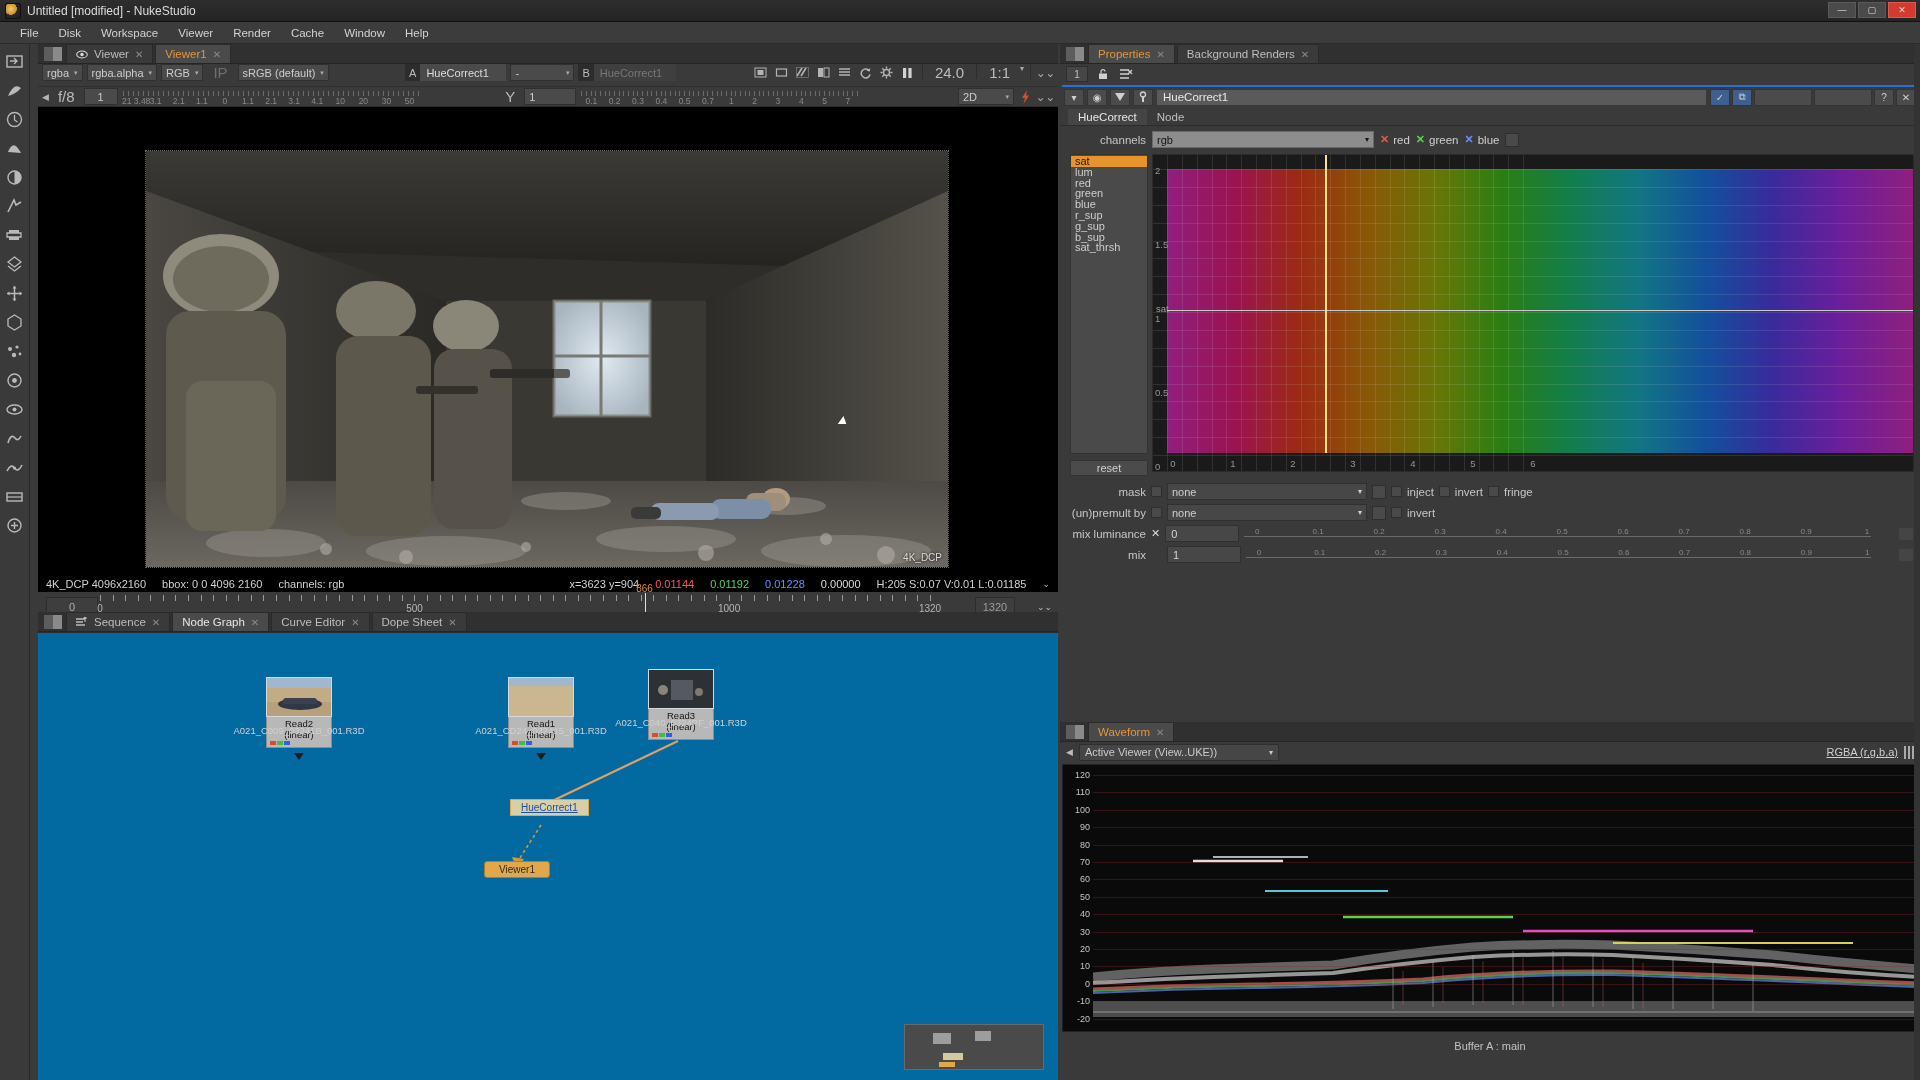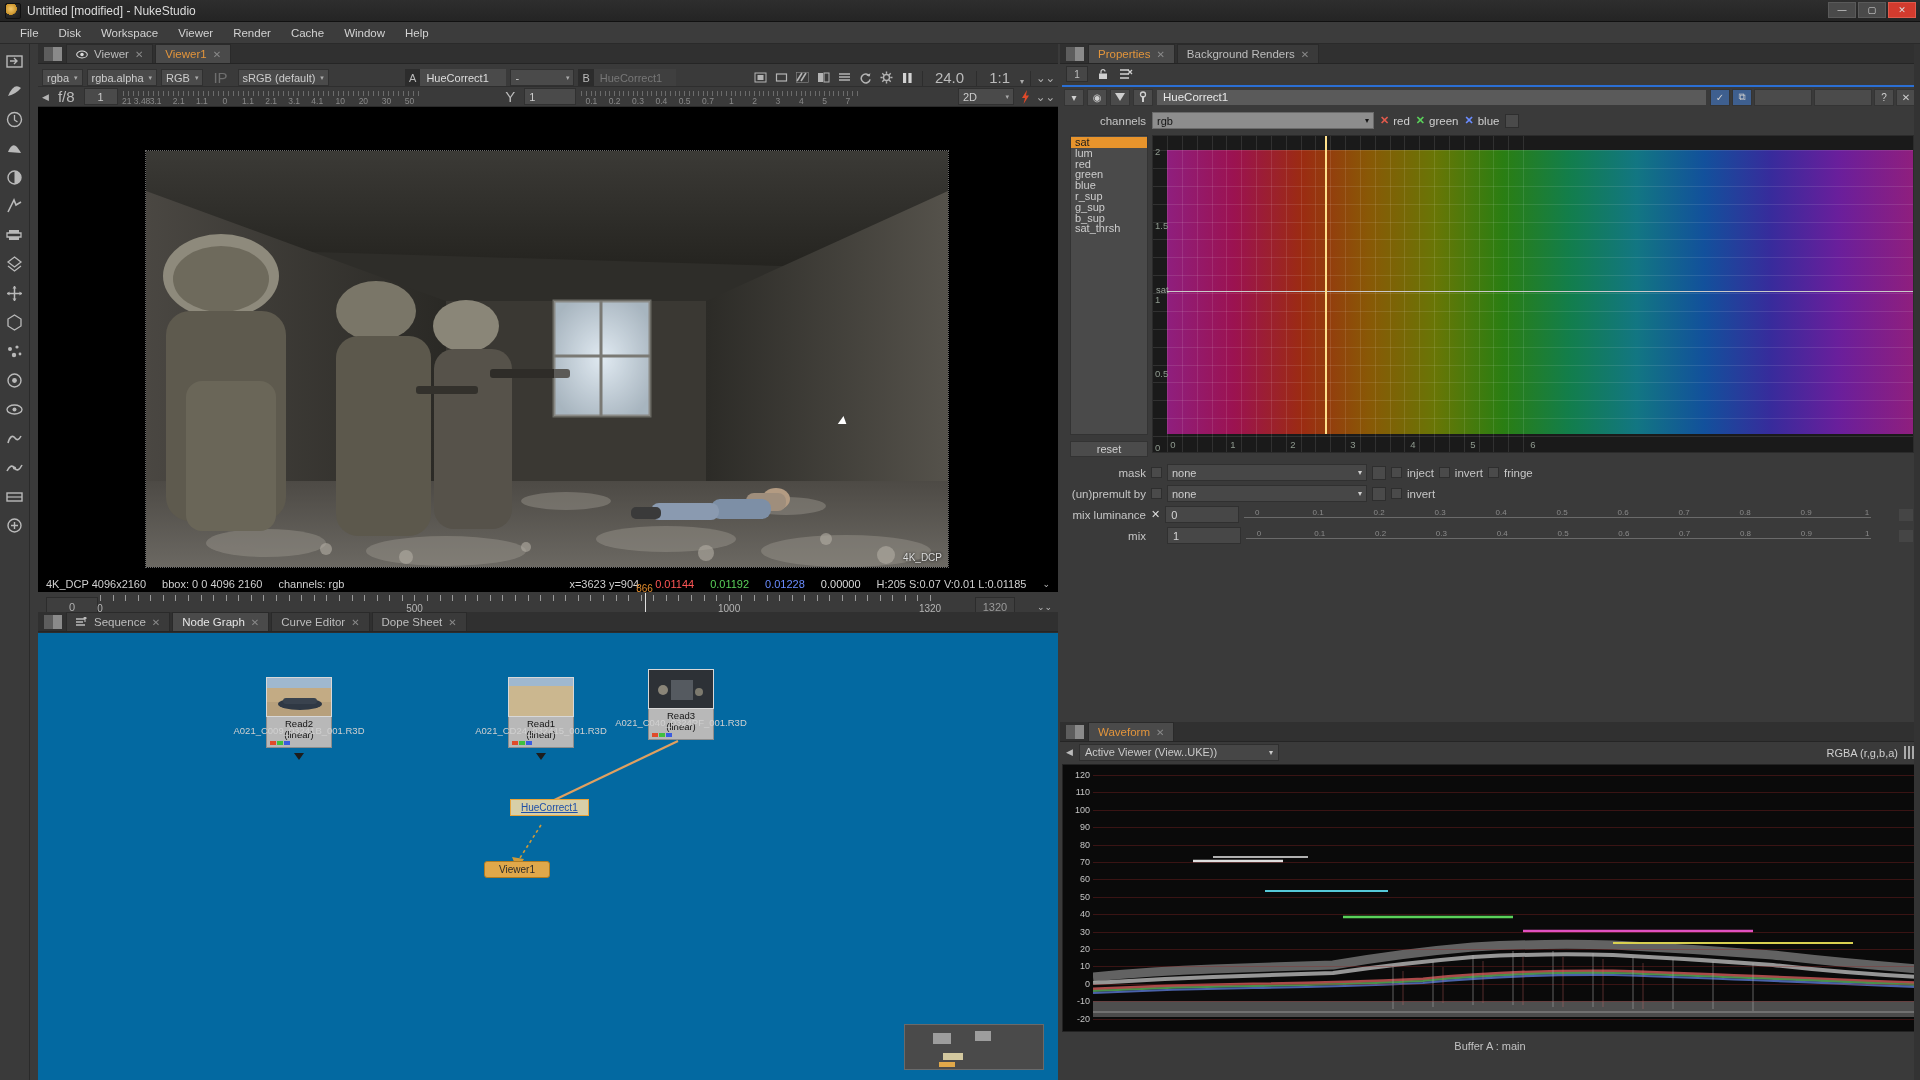--- a/index.html
+++ b/index.html
@@ -70,21 +70,21 @@
   .ptab {
     height: 19px; padding: 0 9px; display: flex; align-items: center; gap: 6px;
     background: #3a3a3a; color: #bdbdbd; font-size: 11.5px;
     border: 1px solid #2a2a2a; border-bottom: none; margin-right: 2px;
   }
   .ptab.active { background: #4a4a4a; color: #e3953c; }
   .ptab .xx { color: #8a8a8a; font-size: 10px; }
   .eye-ico { width: 12px; height: 9px; }
 
   .vtoolrow {
-    height: 23px; background: #3a3a3a; display: flex; align-items: flex-end;
+    height: 23px; background: #3a3a3a; display: flex; align-items: flex-start;
     padding: 0 4px; gap: 4px; border-bottom: 1px solid #2e2e2e;
   }
   .combo {
     background: #4a4a4a; border: 1px solid #303030; height: 17px; display: flex;
     align-items: center; padding: 0 4px; color: #ccc; font-size: 11px; gap: 5px;
   }
   .combo .arw { font-size: 7px; color: #aaa; }
   .flat { background: transparent; border: none; color: #bbb; padding: 0 6px; font-size: 15px; }
   .dim { color: #6e6e6e; }
   .vtsep { width: 1px; height: 15px; background: #2d2d2d; margin: 0 2px; }
@@ -239,21 +239,21 @@
   .pslider .strack { position:absolute; left:0; right:22px; top:11px; height:1px; background:#6a6a6a; }
   .pslider .stk { position:absolute; top:2px; font-size:8px; color:#8a8a8a; transform:translateX(-50%);}
   .anim-ico { width:16px;height:14px;border:1px solid #3a3a3a;background:#454545; }
   .ptext-opt { font-size:11.5px; color:#c6c6c6; }
 
   
   .wf-panel { position:absolute; left:1060px; top:722px; width:860px; height:358px; background:#3a3a3a; }
   .wf-toolrow { height:20px; display:flex; align-items:center; gap:6px; padding:0 6px; }
   .wf-sel { width:200px; height:17px; background:#464646; border:1px solid #2f2f2f; color:#cacaca;
             display:flex;align-items:center;justify-content:space-between;padding:0 5px;font-size:11px;}
-  .wf-right { margin-left:auto; font-size:11px; color:#cfcfcf; display:flex;align-items:flex-end;gap:6px;}
+  .wf-right { margin-left:auto; font-size:11px; color:#cfcfcf; display:flex;align-items:center;gap:6px;text-decoration:underline;}
   .wf-bars { width:10px;height:13px;background:repeating-linear-gradient(90deg,#aaa 0 2px,#3a3a3a 2px 4px); }
   .wf-canvas { position:absolute; left:2px; top:42px; width:856px; height:268px; background:#0a0a0a; border:1px solid #222; }
   .wf-scale { position:absolute; left:0; top:0; width:30px; height:100%; }
   .wf-scale div { position:absolute; right:3px; font-size:9px; color:#c5c5c5; transform:translateY(-50%); }
   .wf-plot { position:absolute; left:30px; right:2px; top:0; bottom:0; overflow:hidden; }
   .wf-gl { position:absolute; left:0; right:0; height:1px; background:rgba(150,40,40,.35); }
   .wf-bottom { position:absolute; left:0; top:314px; width:860px; height:20px;
                display:flex;align-items:center;justify-content:center;font-size:11px;color:#c2c2c2;}
   .statusbar {
     position:absolute; left:1060px; top:1062px; width:860px; height:18px; background:#3a3a3a;
@@ -1108,20 +1108,24 @@
       <div class="nh-right">
         <div class="nh-btn" style="background:#3e5f8f">✓</div>
         <div class="nh-btn" style="background:#3e5f8f">⧉</div>
         <div class="nh-btn" style="width:58px"></div>
         <div class="nh-btn" style="width:58px"></div>
         <div class="nh-btn">?</div>
         <div class="nh-btn">✕</div>
       </div>
     </div>
 
+    <div class="subtabs">
+      <div class="stab active">HueCorrect</div>
+      <div class="stab">Node</div>
+    </div>
 
     <div class="chan-row">
       <div class="chan-lbl">channels</div>
       <div class="chan-sel">
         <span>rgb</span>
           <span style="font-size:8px">▾</span>
       </div>
       <div class="cbx">
           <span class="xm">✕</span>
           <span>red</span>

